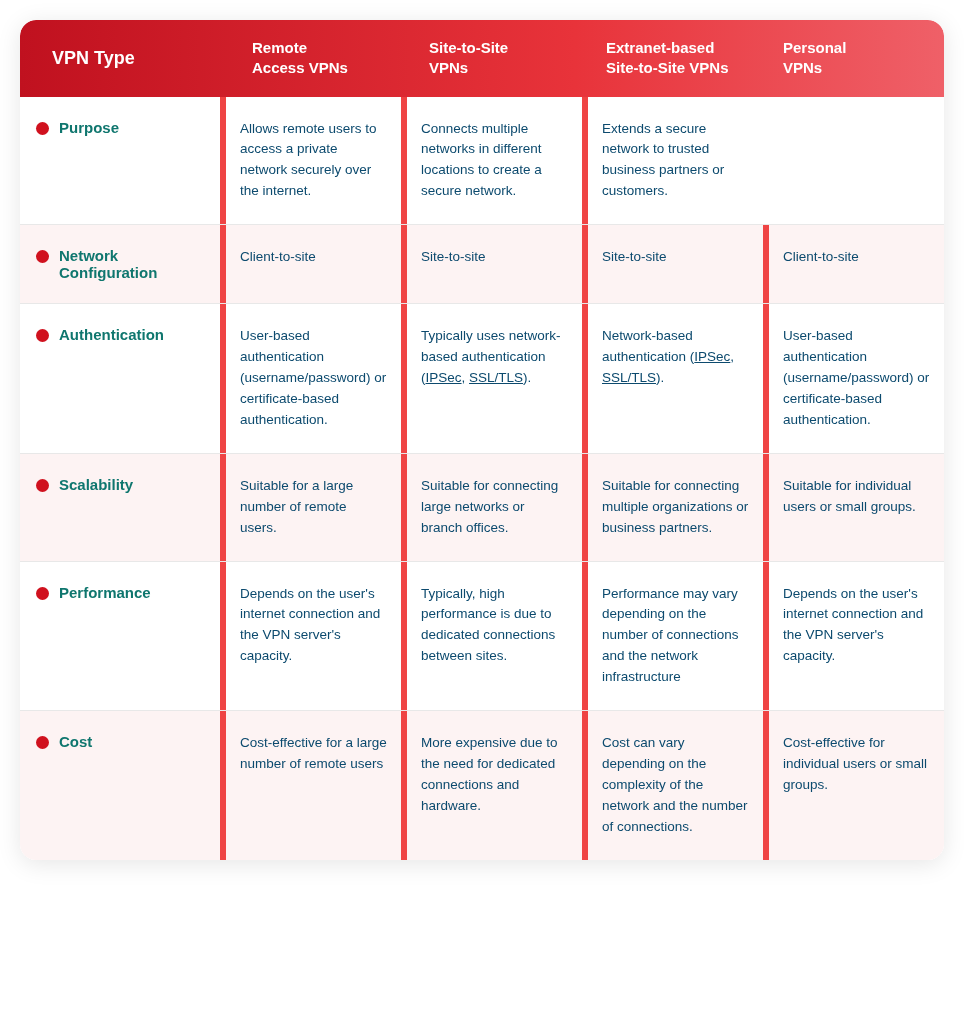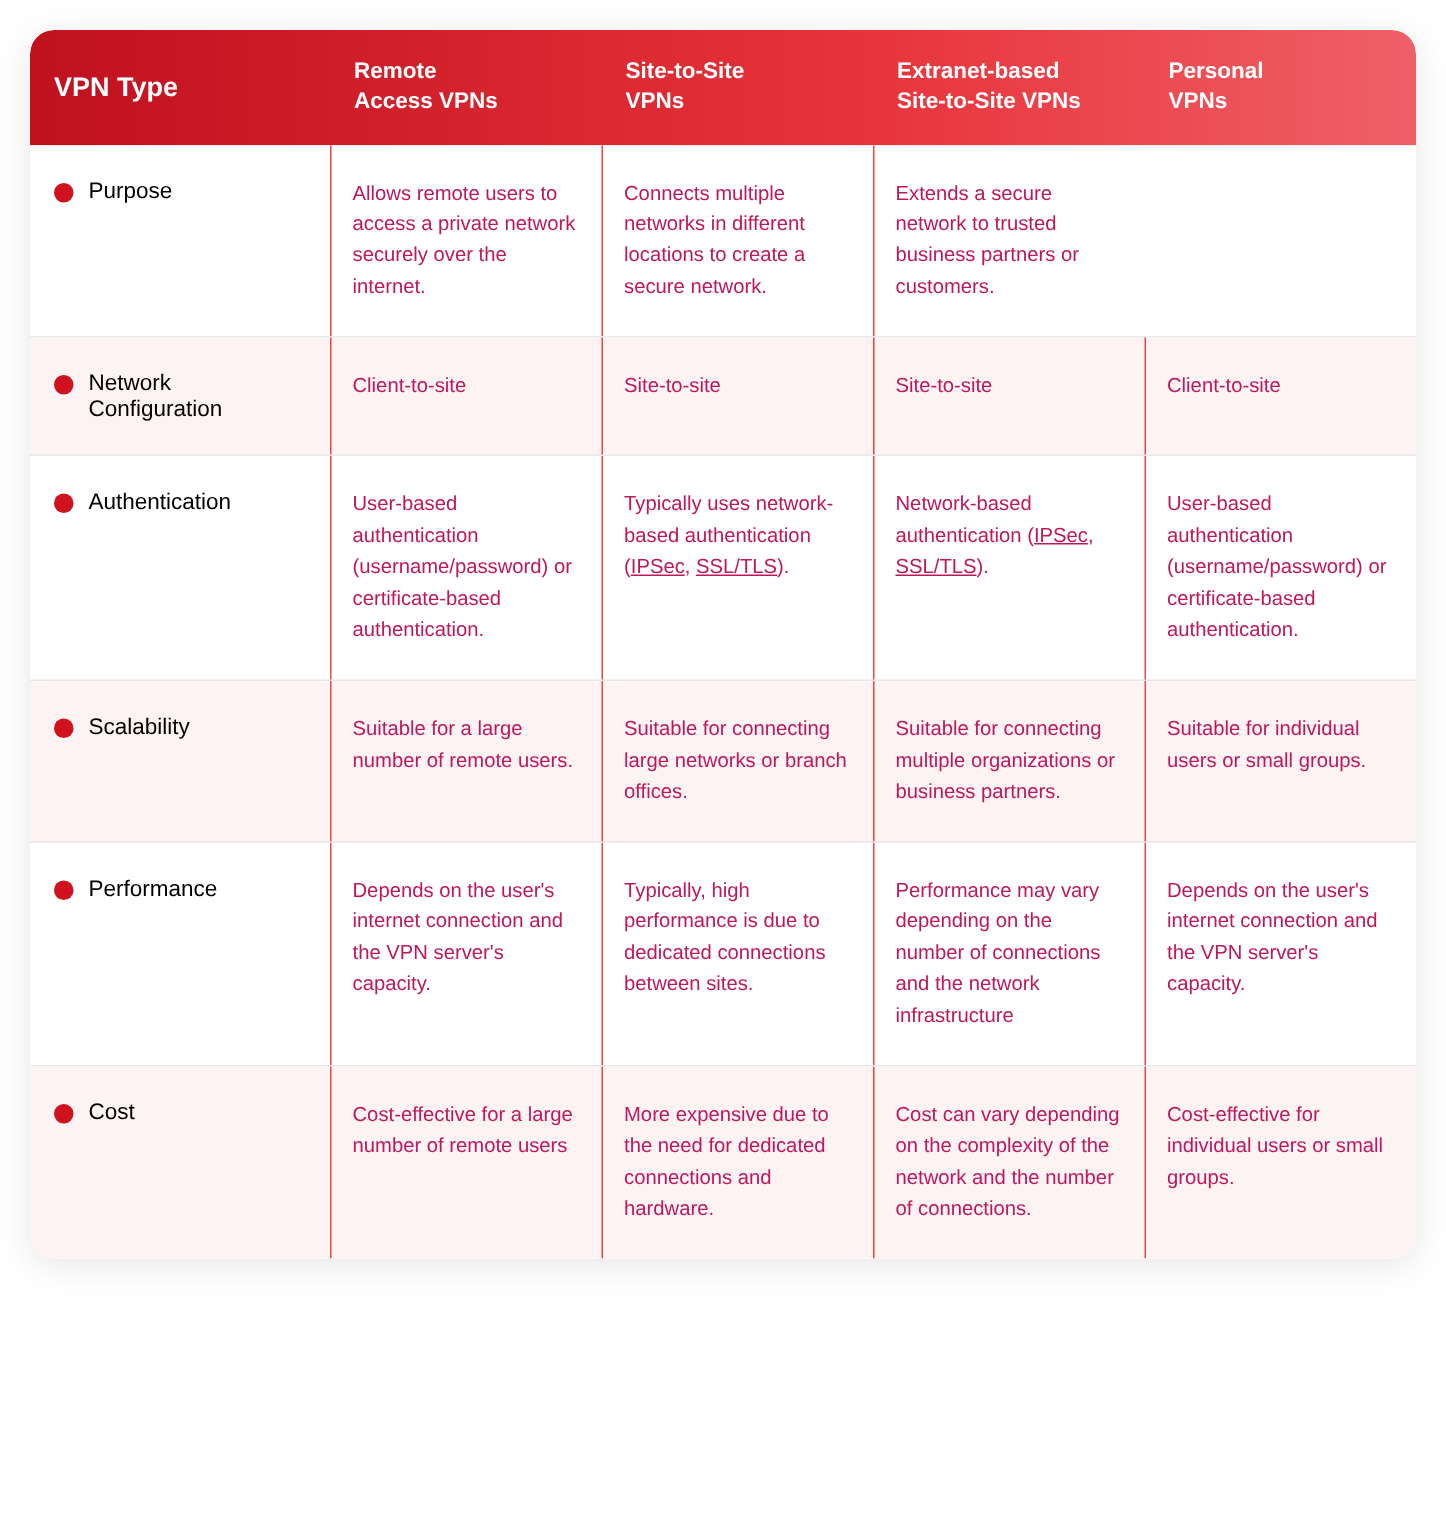--- a/index.html
+++ b/index.html
@@ -17,20 +17,21 @@
       border-radius: 16px;
       overflow: hidden;
       box-shadow: 0 4px 24px rgba(0,0,0,0.10);
       background: #fff;
     }
     .table-header {
       display: grid;
       grid-template-columns: 200px 1fr 1fr 1fr 1fr;
       background: linear-gradient(90deg, #c0111f 0%, #e8333a 60%, #ef6068 100%);
       border-radius: 16px 16px 0 0;
+      padding-left: 16px;
     }
     .header-cell {
       padding: 18px 16px;
       color: #fff;
       font-size: 15px;
       font-weight: 600;
       line-height: 1.35;
     }
     .header-cell.vpn-type {
       text-align: left;
@@ -54,38 +55,38 @@
       background: #fdf3f3;
     }
     .table-row:nth-child(odd) {
       background: #fff;
     }
     .row-label {
       padding: 22px 16px;
       display: flex;
       align-items: flex-start;
       gap: 10px;
-      font-weight: 400;
+      font-weight: 700;
       font-size: 15px;
-      color: #000000;
+      color: #0f766e;
     }
     .dot {
       width: 13px;
       height: 13px;
       background: #d0111e;
       border-radius: 50%;
       flex-shrink: 0;
       margin-top: 3px;
     }
     .row-cell {
       padding: 22px 14px;
       font-size: 13.5px;
-      color: #be185d;
+      color: #0c4a6e;
       line-height: 1.55;
-      border-left: 1px solid #ef4444;
+      border-left: 6px solid #ef4444;
     }
     .underline { text-decoration: underline; }
   </style>
 </head>
 <body>
 
 <div class="table-container">
   <div class="table-header">
     <div class="header-cell vpn-type">VPN Type</div>
     <div class="header-cell">Remote<br>Access VPNs</div>

